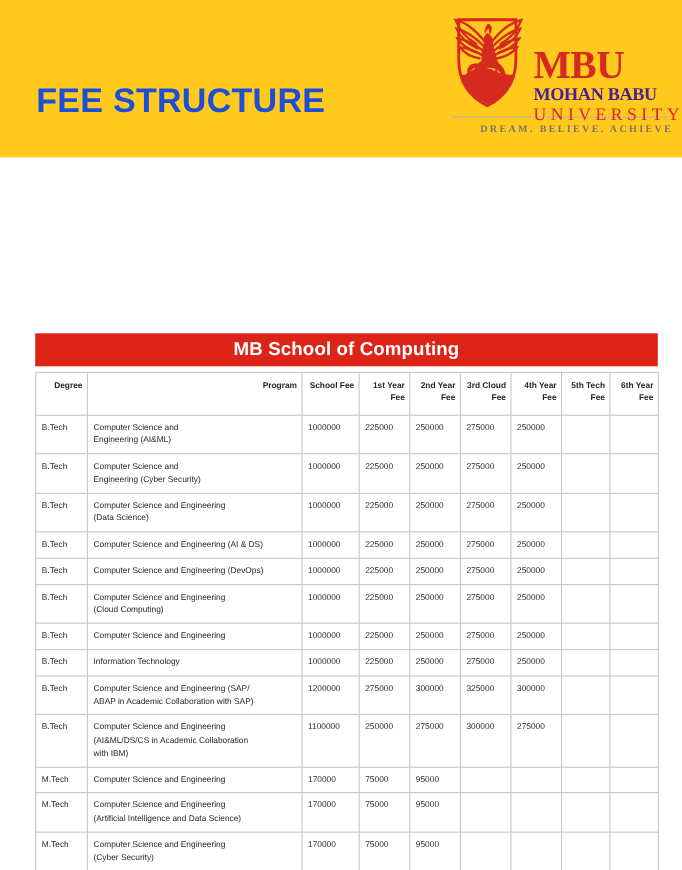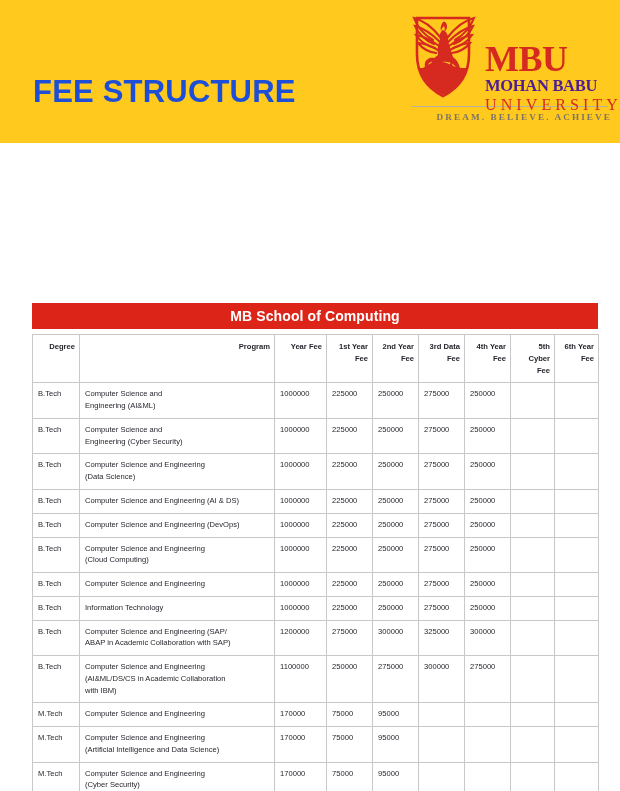--- a/index.html
+++ b/index.html
@@ -108,21 +108,21 @@
   }
   .table-block {
     position: absolute;
     left: 32px;
     top: 160px;
     width: 566px;
   }
   .school-bar {
     background: #DC2418;
     color: #ffffff;
-    font-size: 14px;
+    font-size: 17px;
     font-weight: bold;
     text-align: center;
     padding: 5px 0 5px 0;
     letter-spacing: 0.1px;
     line-height: 1.15;
   }
   table.fee {
     border-collapse: collapse;
     width: 566px;
     table-layout: fixed;
@@ -227,26 +227,26 @@
           <col class="c-y2">
           <col class="c-y3">
         <col class="c-y4">
           <col class="c-y5">
           <col class="c-y6">
       </colgroup>
       <thead>
         <tr>
           <th>Degree</th>
           <th>Program</th>
-          <th>Year Fee</th>
+          <th>School Fee</th>
           <th>1st Year Fee</th>
           <th>2nd Year Fee</th>
-          <th>3rd Data Fee</th>
+          <th>3rd Cloud Fee</th>
           <th>4th Year Fee</th>
-          <th>5th Cyber Fee</th>
+          <th>5th Tech Fee</th>
           <th>6th Year Fee</th>
         </tr>
       </thead>
       <tbody id="fee-body">
           <tr>
             <td>B.Tech</td>
             <td>Computer Science and<br>Engineering (AI&amp;ML)</td>
             <td>1000000</td>
             <td>225000</td>
             <td>250000</td>

